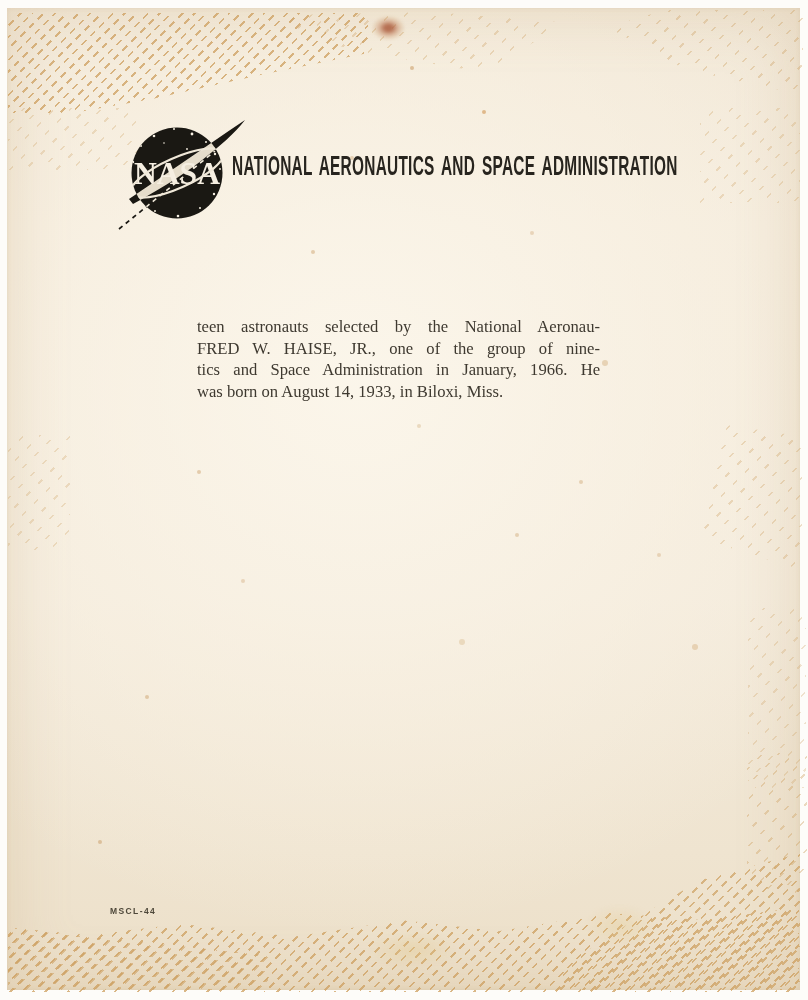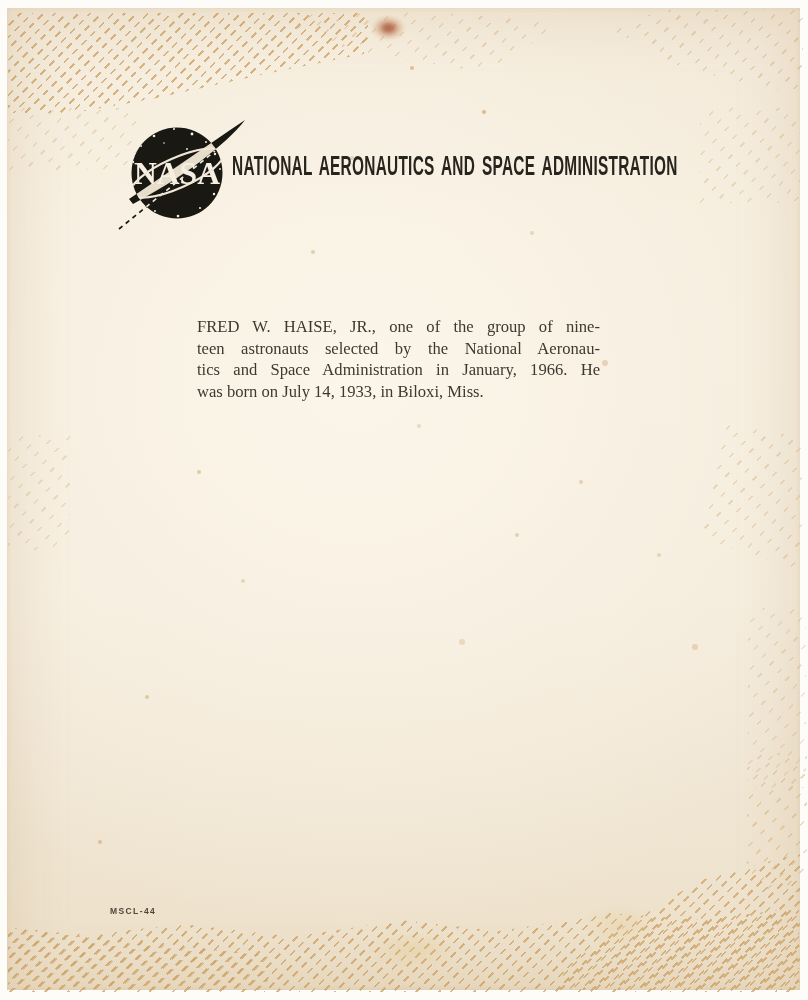--- a/index.html
+++ b/index.html
@@ -129,22 +129,22 @@
         <path d="M 12,84 C 45,62 85,34 128,5 C 118,18 102,32 84,46 C 62,63 36,78 16,89 Z" fill="#e6ddcb"></path>
         <text x="60" y="69" text-anchor="middle" font-family="'Liberation Serif',serif" font-weight="bold" font-size="31" fill="#f6efe2" textLength="86" lengthAdjust="spacingAndGlyphs">NASA</text>
         <ellipse cx="60" cy="58" rx="50" ry="15" fill="none" stroke="#f0e8d8" stroke-width="2.2" transform="rotate(-24 60 58)"></ellipse>
         <line x1="2" y1="114" x2="98" y2="36" stroke="#f0e8d8" stroke-width="1.6" stroke-dasharray="4.5 4.2"></line>
       </g>
     </svg>
 
     <div class="header-title" style="left:225px;top:143px;">NATIONAL AERONAUTICS AND SPACE ADMINISTRATION</div>
 
     <div class="caption" style="left:190px;top:308px;">
+      <div class="cap-line">teen astronauts selected by the National Aeronau-</div>
       <div class="cap-line">FRED W. HAISE, JR., one of the group of nine-</div>
-      <div class="cap-line">teen astronauts selected by the National Aeronau-</div>
       <div class="cap-line">tics and Space Administration in January, 1966. He</div>
-      <div class="cap-line last">was born on July 14, 1933, in Biloxi, Miss.</div>
+      <div class="cap-line last">was born on August 14, 1933, in Biloxi, Miss.</div>
     </div>
 
     <div class="footer-code" style="left:103px;top:898px;">MSCL-44</div>
 
   </div>
 </div>
 
 </body></html>

